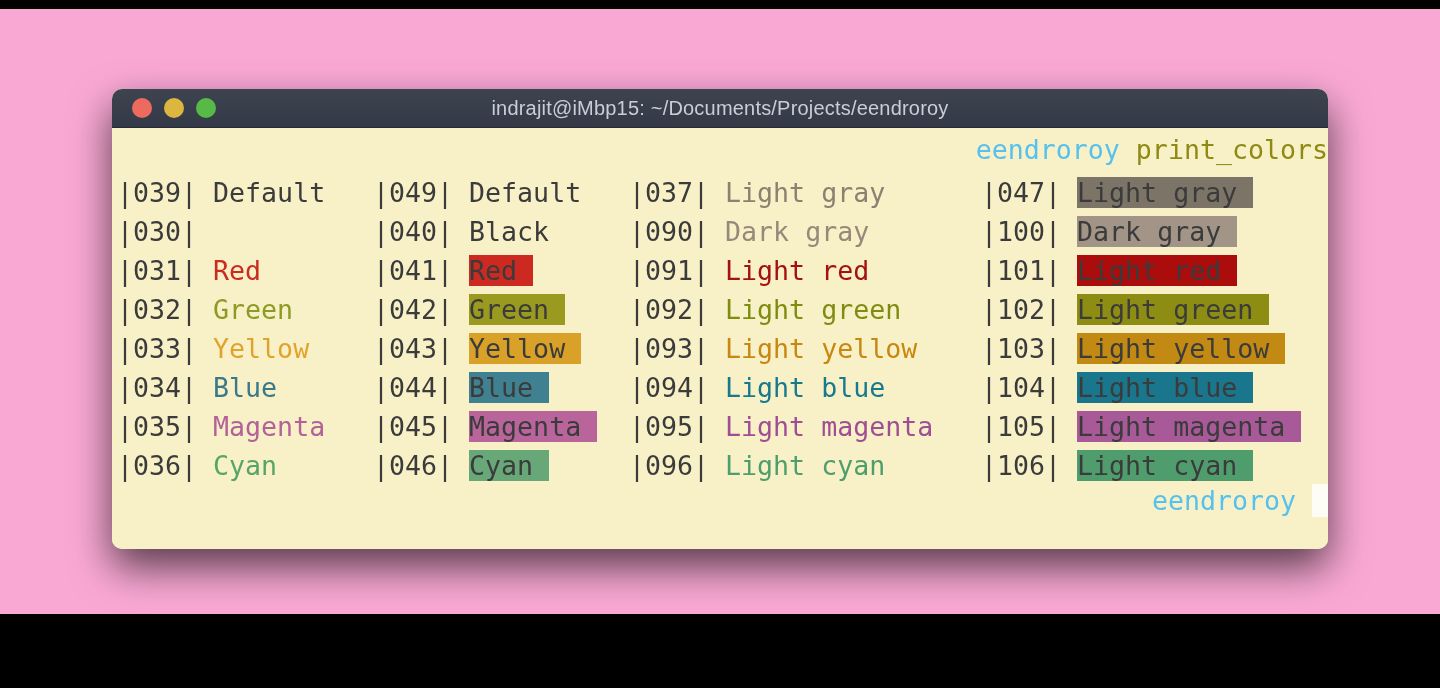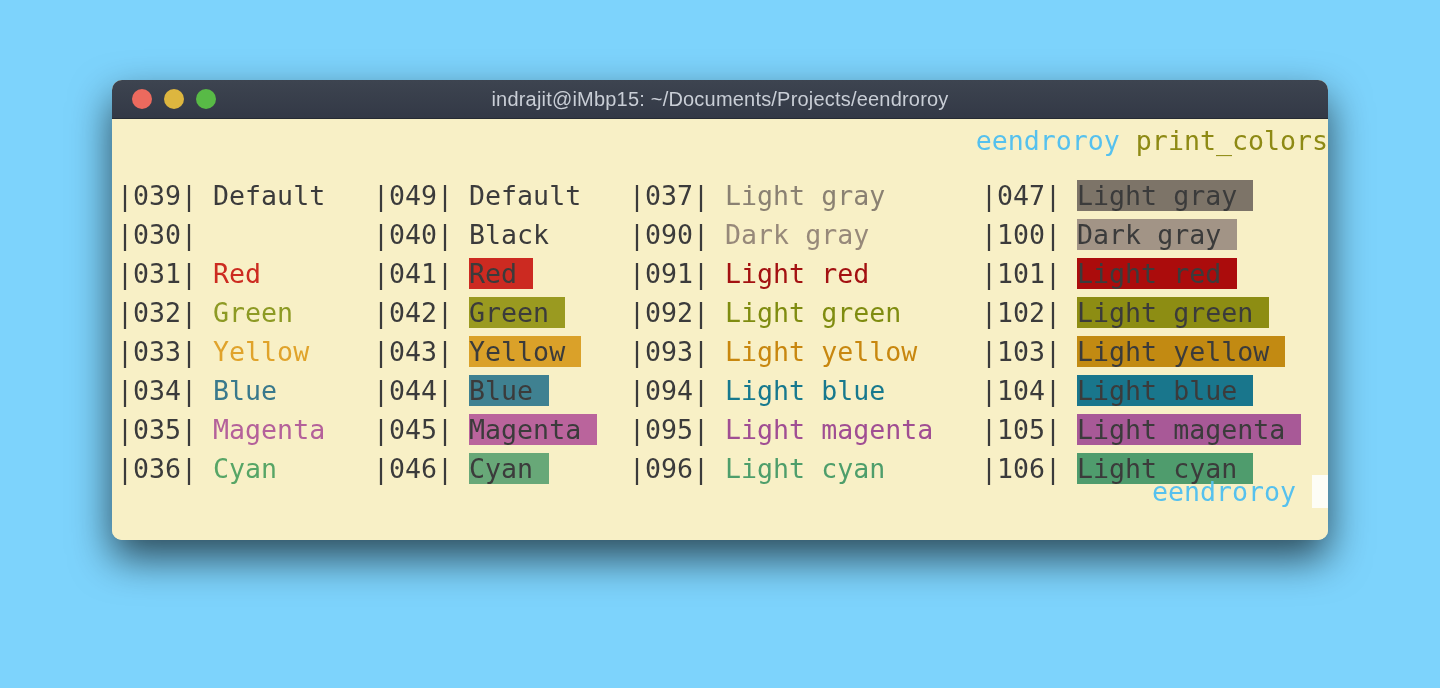--- a/index.html
+++ b/index.html
@@ -1,30 +1,30 @@
 <!DOCTYPE html>
 <html><head>
 <meta charset="utf-8">
 <style>
   html,body{margin:0;padding:0;background:#000;}
-  .canvas{position:relative;width:1440px;height:688px;background:#7dd3fc;overflow:hidden;}
+  .canvas{position:relative;width:1440px;height:605px;background:#f9a8d4;overflow:hidden;margin-top:9px;}
   .window{position:absolute;left:112px;top:80px;width:1216px;height:460px;
           border-radius:10px;overflow:hidden;background:#f8f0c6;
           box-shadow:0 18px 40px rgba(0,0,0,.65);}
   .titlebar{position:relative;height:38px;background:linear-gradient(#3d4450,#333946);
             border-bottom:1px solid #262b33;display:flex;align-items:center;justify-content:center;}
   .traffic{position:absolute;left:20px;top:0;height:38px;display:flex;align-items:center;gap:12px;}
   .light{width:20px;height:20px;border-radius:50%;}
   .title{font-family:"Liberation Sans",sans-serif;font-size:20px;font-weight:500;
          color:#c9ced6;letter-spacing:.2px;}
   .content{position:relative;height:421px;background:#f8f0c6;
            font-family:"DejaVu Sans Mono","Liberation Mono",monospace;
            font-size:26.6px;line-height:39px;color:#3b3b3b;padding-top:2px;}
   .line{position:relative;height:39px;white-space:pre;padding-left:5px;text-align:right;}
-  .cell{position:absolute;top:16px;white-space:pre;}
+  .cell{position:absolute;top:4px;white-space:pre;}
   .label{white-space:pre;}
   .cursor{display:inline-block;width:16px;height:33px;vertical-align:-7px;background:#fdfdf6;}
 </style>
 </head>
 <body>
 
 <div class="canvas">
   <div class="window">
 
     <div class="titlebar">

